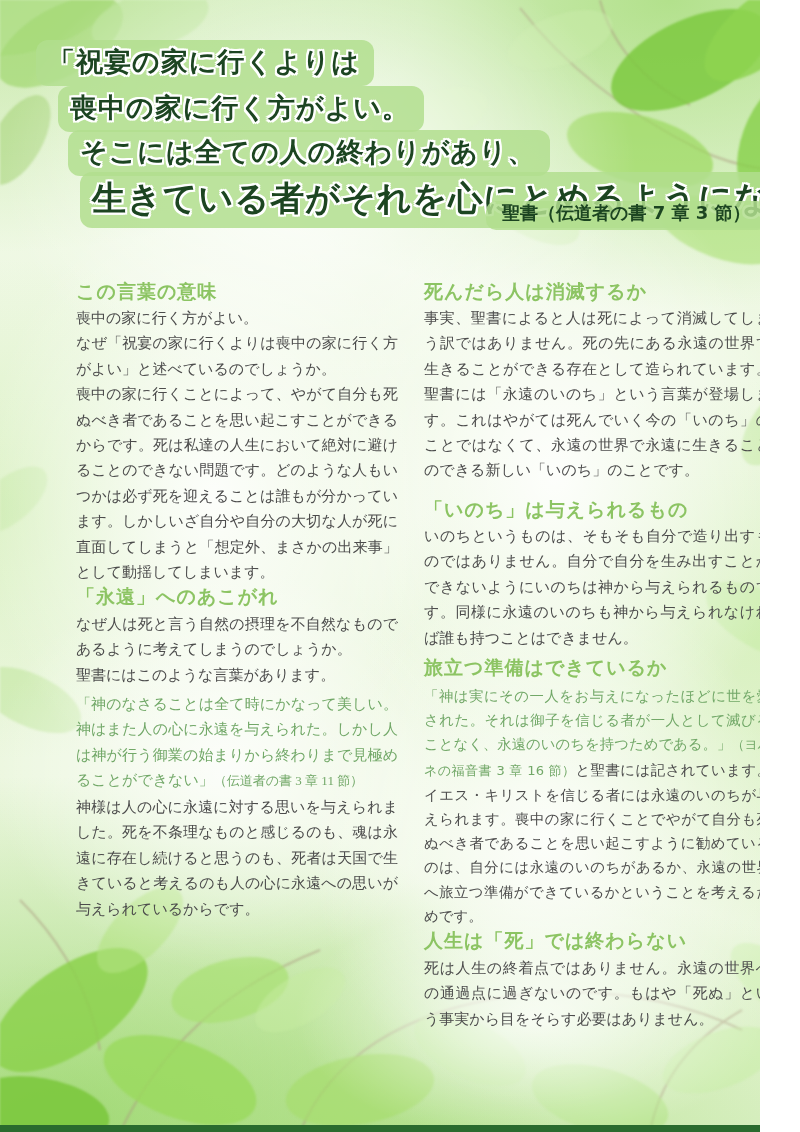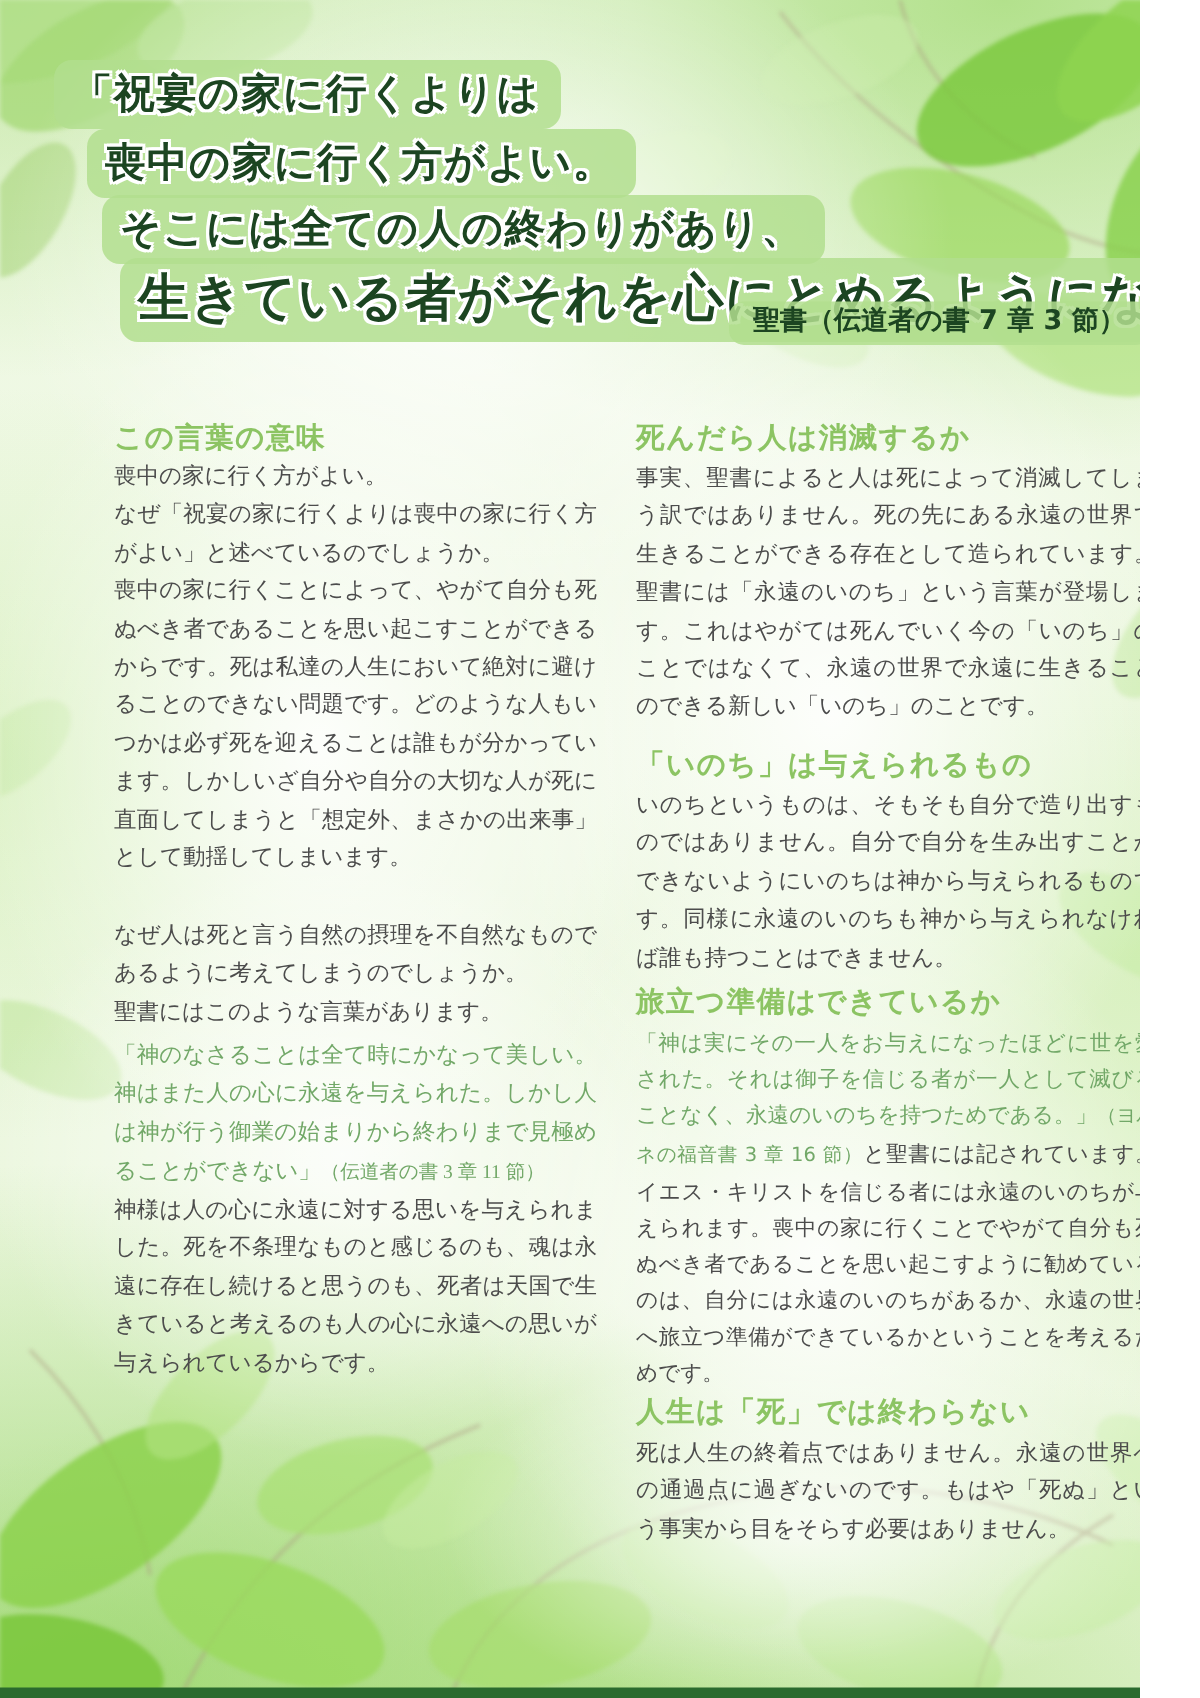--- a/index.html
+++ b/index.html
@@ -115,20 +115,21 @@
     <span class="hero-line hl4">生きている者がそれを心にとめるようになるからだ。」</span>
     <span class="attr">聖書（伝道者の書 7 章 3 節）</span>
 
     <div class="h colL" style="top:279px">この言葉の意味</div>
     <div class="p colL" style="top:306px">
       <span class="blk">喪中の家に行く方がよい。</span>
       <span class="blk">なぜ「祝宴の家に行くよりは喪中の家に行く方がよい」と述べているのでしょうか。</span>
       <span class="blk">喪中の家に行くことによって、やがて自分も死ぬべき者であることを思い起こすことができるからです。死は私達の人生において絶対に避けることのできない問題です。どのような人もいつかは必ず死を迎えることは誰もが分かっています。しかしいざ自分や自分の大切な人が死に直面してしまうと「想定外、まさかの出来事」として動揺してしまいます。</span>
     </div>
 
+    <div class="h colL" style="top:584px">「永遠」へのあこがれ</div>
     <div class="p colL" style="top:612px">
       <span class="blk">なぜ人は死と言う自然の摂理を不自然なものであるように考えてしまうのでしょうか。</span>
       <span class="blk">聖書にはこのような言葉があります。</span>
     </div>
     <div class="p colL" style="top:692px">
       <span class="gq">「神のなさることは全て時にかなって美しい。神はまた人の心に永遠を与えられた。しかし人は神が行う御業の始まりから終わりまで見極めることができない」</span><span class="gref">（伝道者の書 3 章 11 節）</span>
     </div>
     <div class="p colL" style="top:795px">神様は人の心に永遠に対する思いを与えられました。死を不条理なものと感じるのも、魂は永遠に存在し続けると思うのも、死者は天国で生きていると考えるのも人の心に永遠への思いが与えられているからです。</div>
 
     <div class="h colR" style="top:279px">死んだら人は消滅するか</div>

